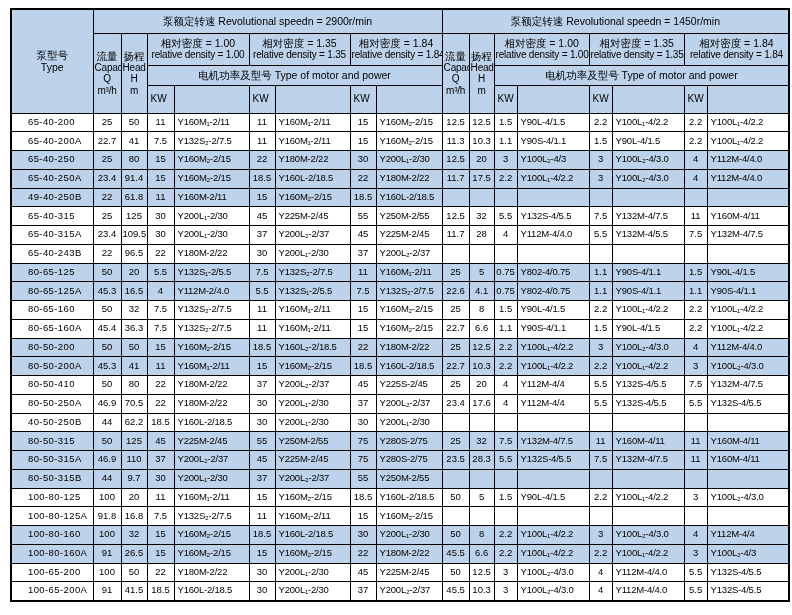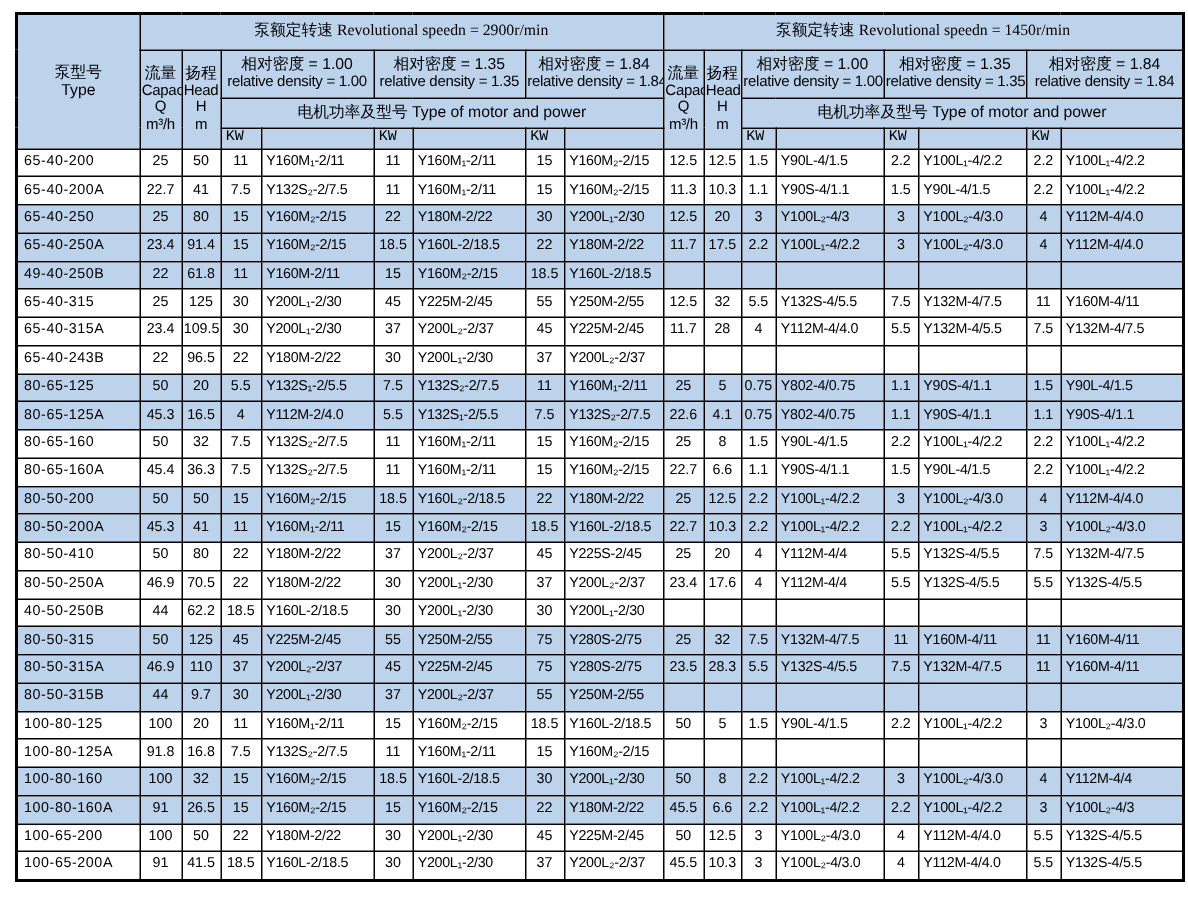--- a/index.html
+++ b/index.html
@@ -4,30 +4,30 @@
 <style>
   html,body{margin:0;padding:0;background:#ffffff;width:792px;height:615px;overflow:hidden;}
   body{font-family:"Liberation Sans","DejaVu Sans",sans-serif;color:#000;}
   table.spec{border-collapse:collapse;table-layout:fixed;width:778px;margin:8px 0 0 10px;
     border:2px solid #000;}
   .spec th,.spec td{border:1px solid #000;padding:0 1px;text-align:center;overflow:hidden;
     white-space:nowrap;font-weight:normal;font-size:9.5px;line-height:1.15;}
   .spec thead th{background:var(--hdr-bg);}
   .spec thead .zh{font-size:10.5px;}
   .spec thead .en{font-size:10px;letter-spacing:-0.2px;}
-  .spec thead .speed-cell{font-size:10.5px;font-family:Liberation Serif, serif;}
+  .spec thead .speed-cell{font-size:10.5px;}
   .spec thead .kw-cell{text-align:left;padding-left:3px;font-size:10px;}
   .spec tbody tr{height:18.75px;}
   .spec tbody tr.hl td{background:var(--hdr-bg);}
-  .spec td.model{text-align:left;padding-left:4px;letter-spacing:0.4px;}
+  .spec td.model{text-align:left;padding-left:16px;letter-spacing:0.4px;}
   .spec td.motor{text-align:left;padding-left:3px;letter-spacing:-0.2px;}
   .spec thead tr.r1{height:24px;}
   .spec thead tr.r2{height:32px;}
   .spec thead tr.r3{height:20px;}
-  .spec thead tr.r4{height:14px;font-family:Liberation Mono, monospace;}
+  .spec thead tr.r4{height:28px;}
 </style>
 </head>
 <body>
 
 <table class="spec">
   <colgroup>
     <col style="width:82px">
       <col style="width:28px">
       <col style="width:26px">
     <col style="width:27px">

